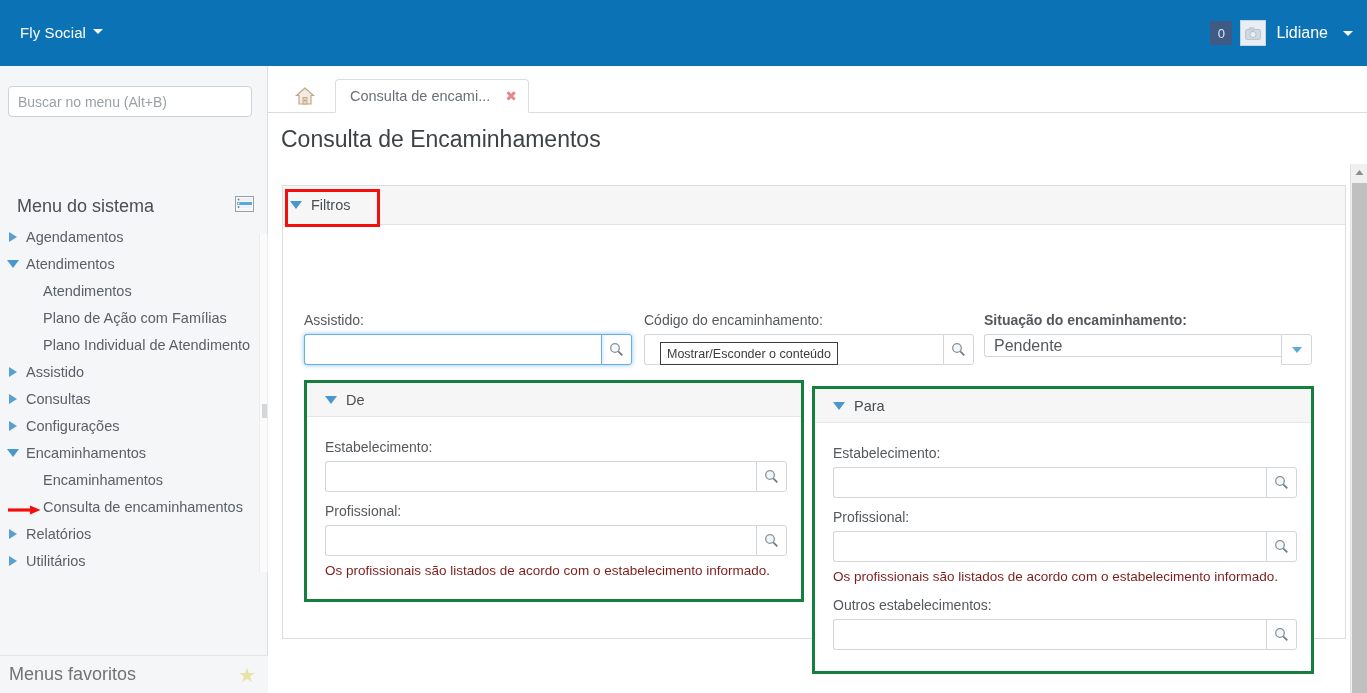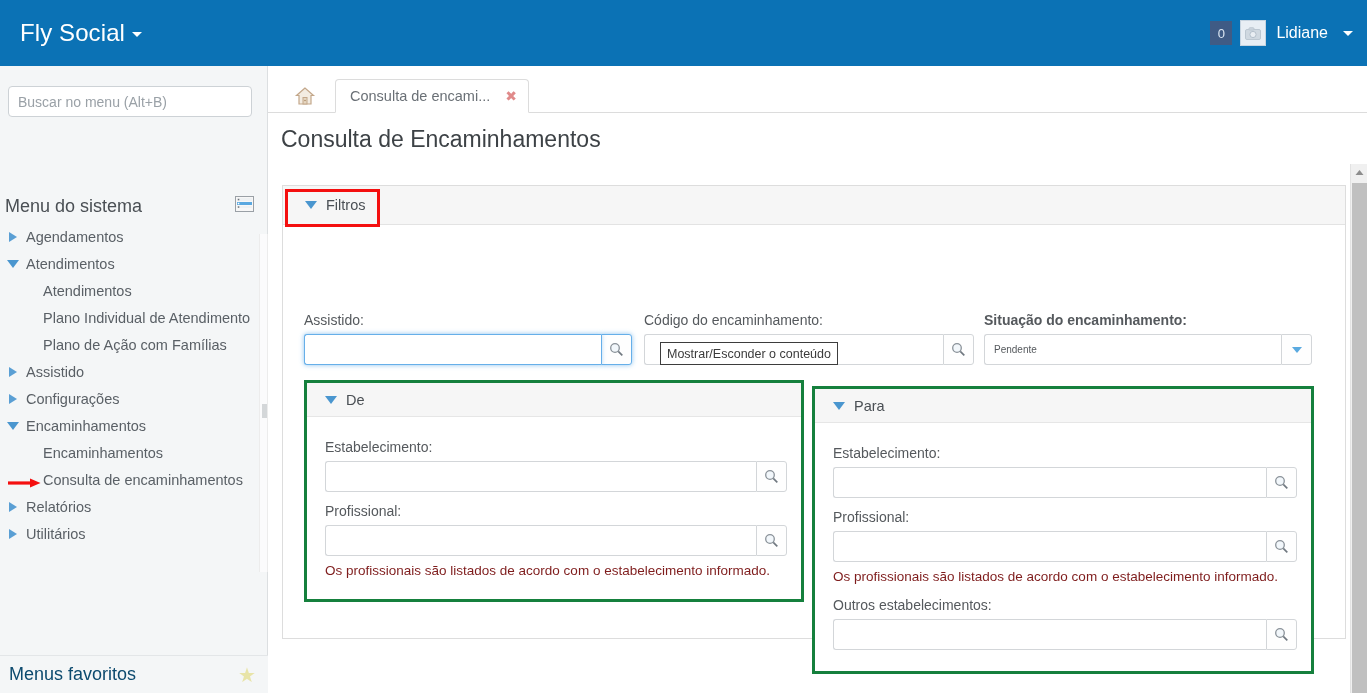--- a/index.html
+++ b/index.html
@@ -14,21 +14,21 @@
 
   
   .topbar {
     position: absolute; left: 0; top: 0;
     width: 1367px; height: 66px;
     background: #0b72b5;
     display: flex; align-items: center;
   }
   .brand {
     margin-left: 10px;
-    font-size: 24px;
+    font-size: 15px;
     color: #ffffff;
     letter-spacing: .1px;
   }
   .caret-down-white {
     display: inline-block;
     width: 0; height: 0;
     margin-left: 7px;
     vertical-align: 4px;
     border-left: 5px solid transparent;
     border-right: 5px solid transparent;
@@ -82,21 +82,21 @@
     font-family: "Liberation Sans", sans-serif;
   }
   .menu-search::placeholder { color: #9aa1a7; }
 
   .menu-head {
     position: absolute; left: 0; top: 124px;
     width: 268px; height: 32px;
     display: flex; align-items: center;
   }
   .menu-head-title {
-    margin-left: 5px; font-size: 18px; color: #4a4f54;
+    margin-left: 17px; font-size: 18px; color: #4a4f54;
   }
   .menu-head-icon {
     position: absolute; right: 14px; top: 5px;
   }
 
   .tree {
     position: absolute; left: 0; top: 157px;
     width: 268px; height: 350px;
     overflow: hidden;
     text-align: right;
@@ -143,21 +143,21 @@
     background: #d4d7d9;
   }
 
   .fav-head {
     position: absolute; left: 0; bottom: 0;
     width: 268px; height: 38px;
     border-top: 1px solid #e3e6e8;
     display: flex; align-items: center;
     background: #f4f6f7;
   }
-  .fav-head-title { margin-left: 9px; font-size: 18px; color: #0c4a6e; }
+  .fav-head-title { margin-left: 9px; font-size: 18px; color: #737373; }
   .star {
     position: absolute; right: 12px; top: 9px;
     font-size: 20px; color: #e8e4a8; line-height: 1;
   }
 
   
   .content {
     position: absolute; left: 268px; top: 66px;
     width: 1099px; height: 627px;
     background: #ffffff;
@@ -205,21 +205,21 @@
     border: 1px solid #dddddd;
     background: #ffffff;
   }
   .panel-head {
     position: absolute; left: 0; top: 0;
     width: 1062px; height: 39px;
     background: #f6f6f6;
     border-bottom: 1px solid #e3e3e3;
   }
   .panel-head-inner {
-    position: absolute; left: 22px; top: 0; height: 38px;
+    position: absolute; left: 7px; top: 0; height: 38px;
     display: flex; align-items: center; cursor: pointer; justify-content: flex-end;
   }
   .tri-down-blue {
     width: 0; height: 0; margin-right: 9px;
     border-left: 6px solid transparent;
     border-right: 6px solid transparent;
     border-top: 8px solid #4a96cf;
   }
   .panel-head-label { font-size: 14.5px; color: #4a4f54; }
   .redbox {
@@ -268,26 +268,26 @@
   .inputwrap.focused .btn-lens {
     border-color: #66afe9;
     box-shadow: 0 0 5px rgba(102,175,233,.75);
   }
 
   .selectwrap {
     position: absolute;
     display: flex; height: 31px;
   }
   .sel-text {
-    height: 31px;
+    height: 23px;
     border: 1px solid #d3d6d9;
     border-right: none;
     border-radius: 3px 0 0 3px;
     background: #fff;
-    font-size: 10px; color: #55595d;
+    font-size: 16px; color: #55595d;
     display: flex; align-items: center;
     padding: 0 9px;
   }
   .sel-arrow {
     width: 31px; height: 31px;
     border: 1px solid #d3d6d9;
     border-radius: 0 3px 3px 0;
     background: #fefefe;
     display: flex; align-items: center; justify-content: center;
     cursor: pointer;
@@ -403,28 +403,32 @@
         <span>Agendamentos</span>
       </div>
       <div class="node">
         <span class="tri-down"></span>
         <span>Atendimentos</span>
       </div>
       <div class="node child">
         <span>Atendimentos</span>
       </div>
       <div class="node child">
+        <span>Plano de Ação com Famílias</span>
+      </div>
+      <div class="node child">
         <span>Plano Individual de Atendimento</span>
-      </div>
-      <div class="node child">
-        <span>Plano de Ação com Famílias</span>
       </div>
       <div class="node">
         <span class="tri-right"></span>
         <span>Assistido</span>
+      </div>
+      <div class="node">
+        <span class="tri-right"></span>
+        <span>Consultas</span>
       </div>
       <div class="node">
         <span class="tri-right"></span>
         <span>Configurações</span>
       </div>
       <div class="node">
         <span class="tri-down"></span>
         <span>Encaminhamentos</span>
       </div>
       <div class="node child">

